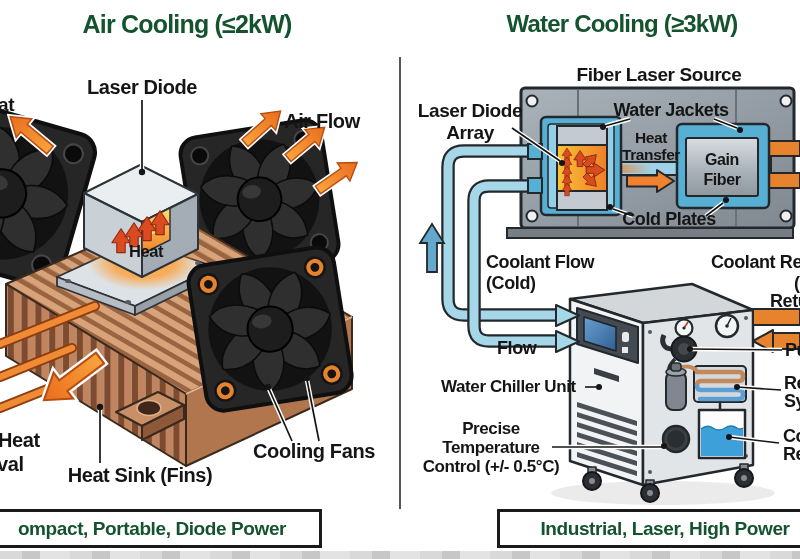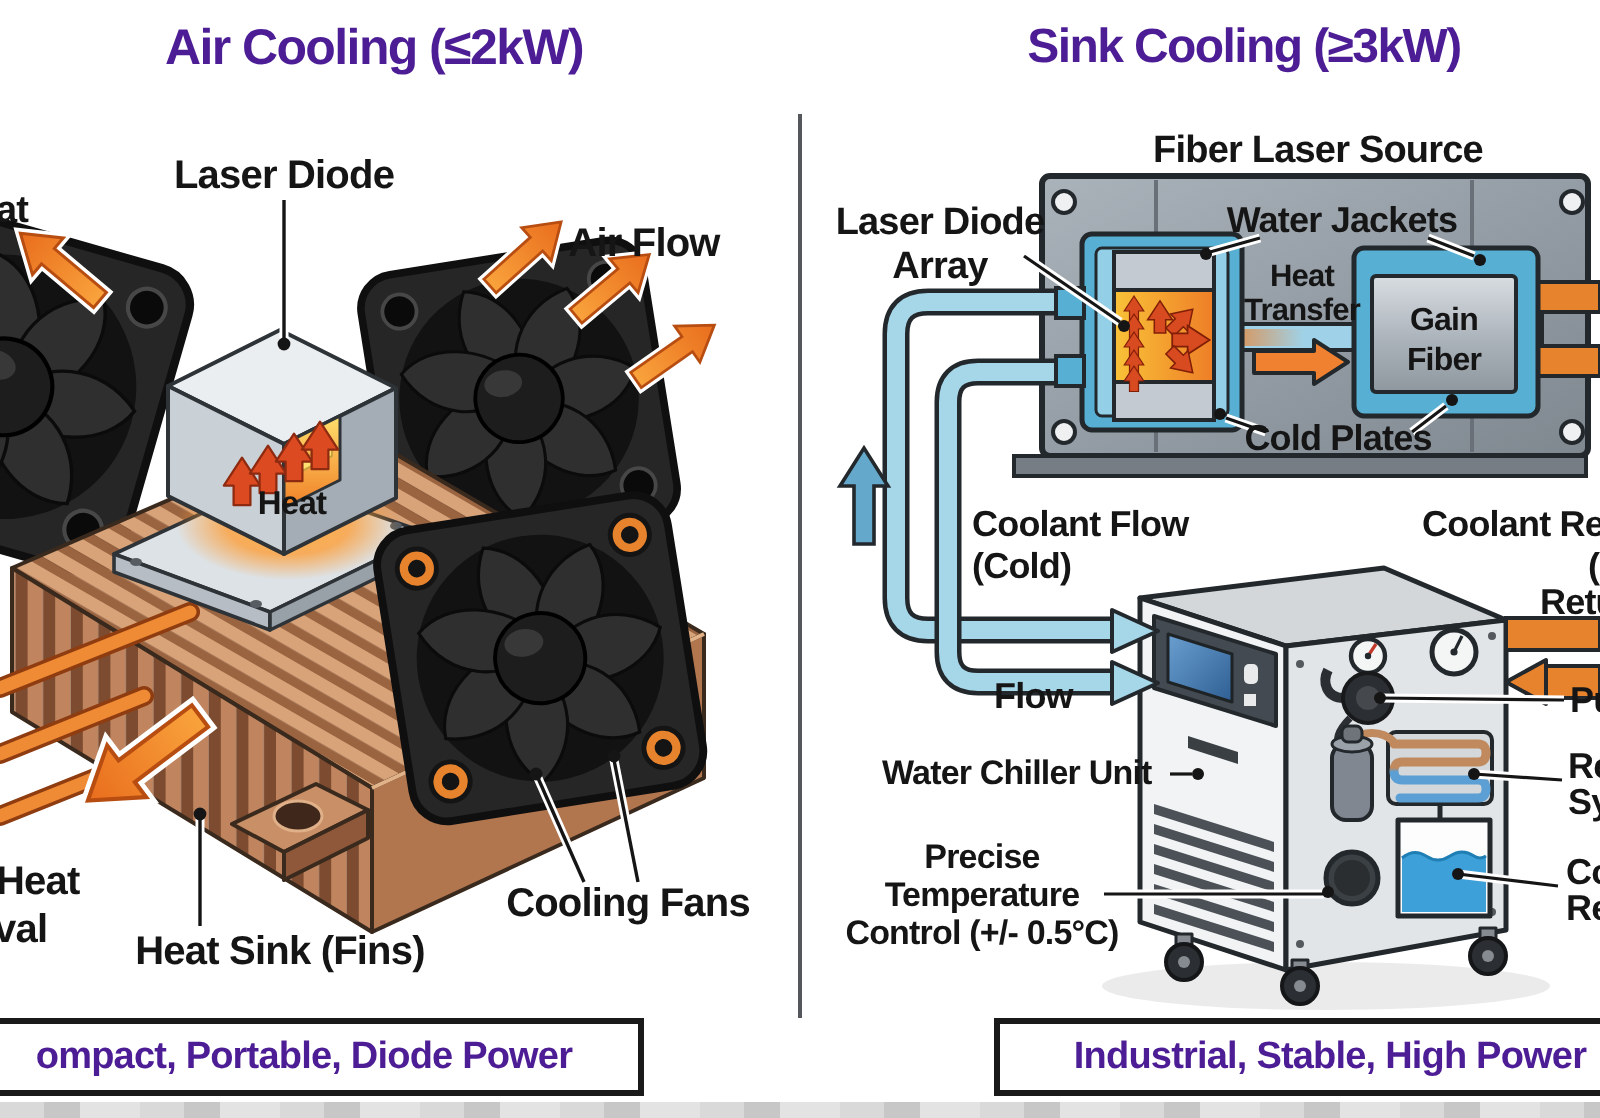--- a/index.html
+++ b/index.html
@@ -1,17 +1,17 @@
 <!DOCTYPE html>
 <html><head>
 <meta charset="utf-8">
 <style>
   html,body{margin:0;padding:0;background:#fff;}
   #stage{position:relative;width:800px;height:559px;overflow:hidden;background:#ffffff;
-         font-family:"Liberation Sans",sans-serif;color:#4c1d95;}
+         font-family:"Liberation Sans",sans-serif;color:#14532d;}
   .title{position:absolute;top:10px;font-weight:bold;font-size:25px;letter-spacing:-0.8px;
          text-align:center;white-space:nowrap;}
   #title-left{left:37px;width:300px;}
   #title-right{left:472px;width:300px;font-size:24px;}
   #divider{position:absolute;left:399px;top:57px;width:2px;height:452px;background:#54585c;}
   .sumbox{position:absolute;height:33px;border:3px solid #1a1a1a;background:#fff;
           display:flex;align-items:center;justify-content:center;font-weight:bold;
           font-size:19px;letter-spacing:-0.4px;white-space:nowrap;}
   #sumbox-left{left:-18px;top:509px;width:334px;}
   #sumbox-right{left:497px;top:509px;width:330px;}
@@ -21,21 +21,21 @@
   #air-svg{left:0;}
   #water-svg{left:400px;}
   text{font-family:"Liberation Sans",sans-serif;font-weight:bold;fill:#151515;letter-spacing:-0.4px;}
 </style>
 </head>
 <body>
 
 <div id="stage">
 
   <div class="title" id="title-left">Air Cooling (≤2kW)</div>
-  <div class="title" id="title-right">Sink Cooling (≥3kW)</div>
+  <div class="title" id="title-right">Water Cooling (≥3kW)</div>
   <div id="divider"></div>
 
   <svg id="air-svg" width="400" height="460" viewBox="0 50 400 460">
     <defs>
       <g id="fan">
         <rect x="0" y="0" width="150" height="150" rx="18" fill="#262626" stroke="#0f0f0f" stroke-width="4"></rect>
         <circle cx="75" cy="75" r="63" fill="#121212"></circle>
         <g fill="#2f2f2f" stroke="#0b0b0b" stroke-width="1.6">
           <path d="M76,71 C56,66 42,40 55,15 C77,19 90,45 85,71 Z"></path>
           <path d="M76,71 C56,66 42,40 55,15 C77,19 90,45 85,71 Z" transform="rotate(51 75 75)"></path>
@@ -412,16 +412,16 @@
     <text x="784" y="389" font-size="18">Re</text>
     <text x="784" y="407" font-size="18">Sy</text>
     <text x="783" y="442" font-size="18">Co</text>
     <text x="783" y="460" font-size="18">Re</text>
   </svg>
 
   <div class="sumbox" id="sumbox-left">
     <span>ompact, Portable, Diode Power</span>
   </div>
   <div class="sumbox" id="sumbox-right">
-    <span>Industrial, Stable, High Power</span>
+    <span>Industrial, Laser, High Power</span>
   </div>
   <div id="bottom-strip"></div>
 </div>
 
 </body></html>

